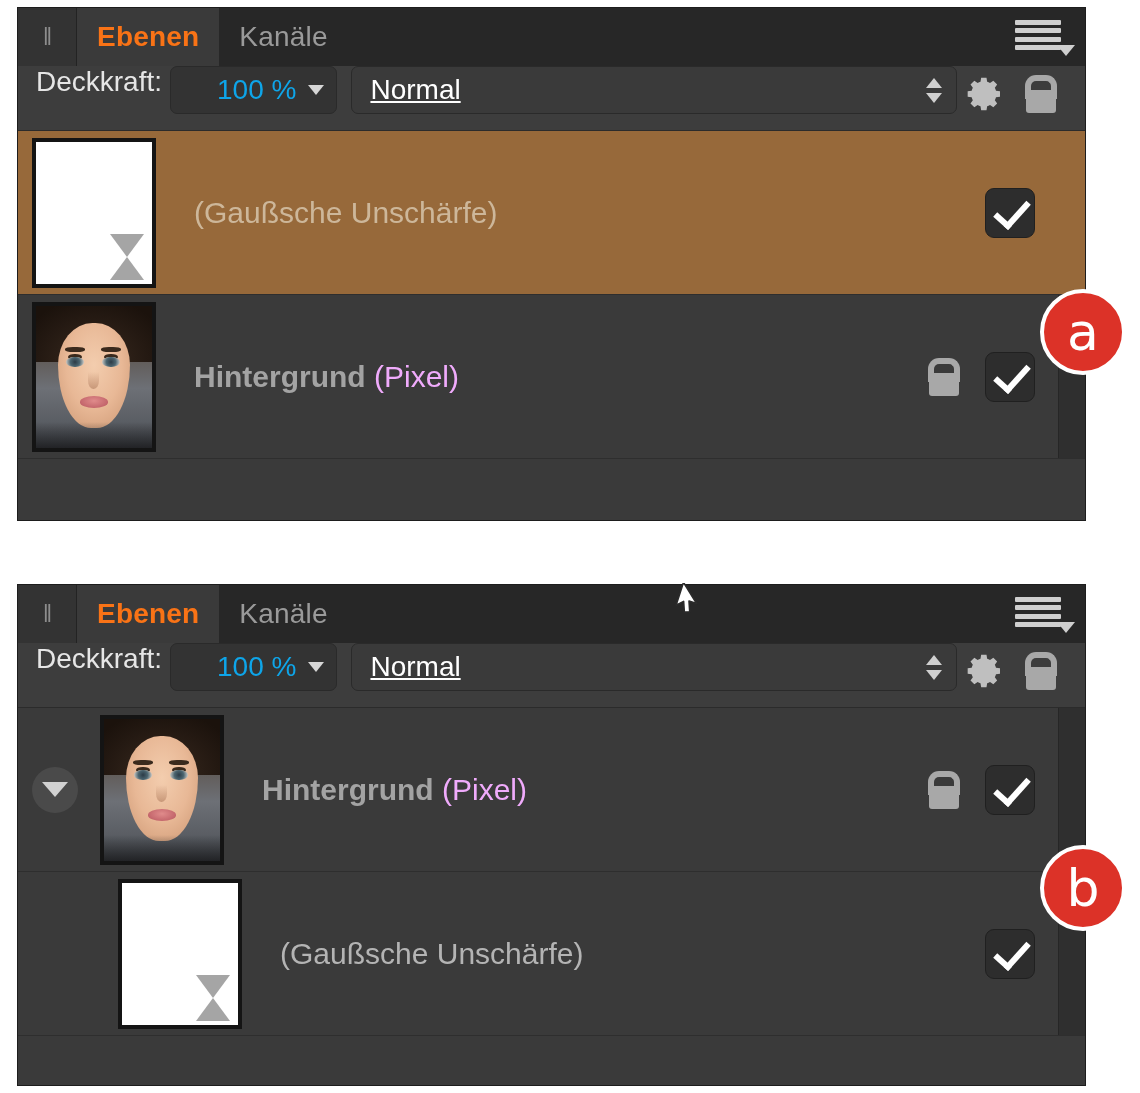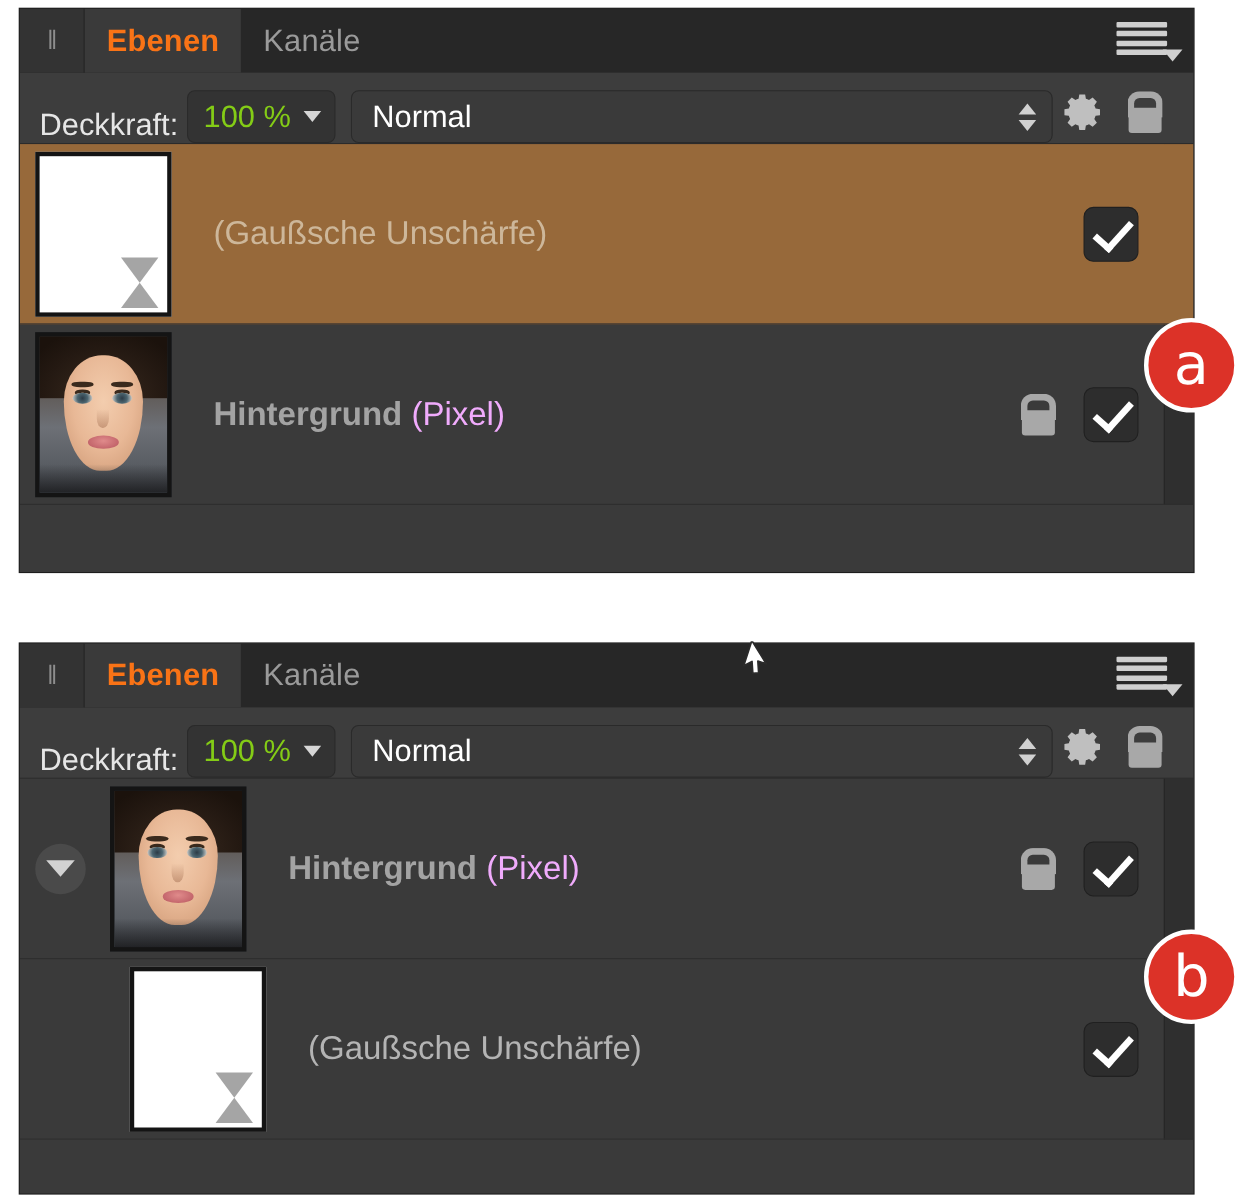--- a/index.html
+++ b/index.html
@@ -71,57 +71,57 @@
     width:0;height:0;
     border-left:9px solid transparent;
     border-right:9px solid transparent;
     border-top:11px solid #cfcfcf;
   }
 
   
   .toolbar{
     height:64px;
     background:#3d3d3d;
-    display:flex;align-items:flex-end;
+    display:flex;align-items:flex-start;
     padding:0 16px 0 18px;
     border-bottom:1px solid #2b2b2b;
   }
   .opacity-label{
     color:#e6e6e6;
     font-size:28px;
     margin-right:8px;
     white-space:nowrap;
   }
   .opacity-field{
     background:#333333;
     border:1px solid #2a2a2a;
     border-radius:7px;
     height:46px;
     display:flex;align-items:center;
     padding:0 12px 0 14px;
     gap:12px;
   }
-  .opacity-field .val{color:#84cc16;font-size:28px;white-space:nowrap;}
+  .opacity-field .val{color:#0ea5e9;font-size:28px;white-space:nowrap;margin-left:32px;}
   .opacity-field .caret{
     width:0;height:0;
     border-left:8px solid transparent;
     border-right:8px solid transparent;
     border-top:10px solid #d6d6d6;
   }
   .blend-field{
     flex:1;
     margin-left:14px;
     background:#3a3a3a;
     border:1px solid #2a2a2a;
     border-radius:7px;
     height:46px;
     display:flex;align-items:center;justify-content:space-between;
     padding:0 10px 0 18px;
   }
-  .blend-field .val{color:#ffffff;font-size:28px;}
+  .blend-field .val{color:#ffffff;font-size:28px;text-decoration:underline;}
   .stepper{display:flex;flex-direction:column;gap:5px;padding-right:4px;}
   .stepper i{
     display:block;width:0;height:0;
     border-left:8px solid transparent;
     border-right:8px solid transparent;
   }
   .stepper .up{border-bottom:10px solid #d0d0d0;}
   .stepper .dn{border-top:10px solid #d0d0d0;}
 
   .tool-icon{

